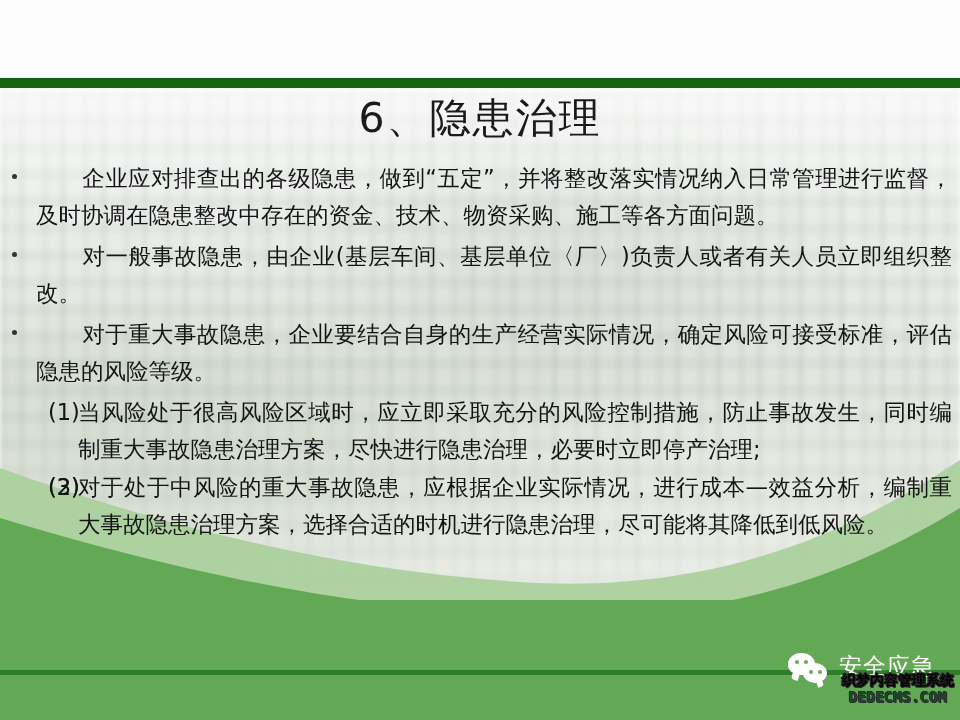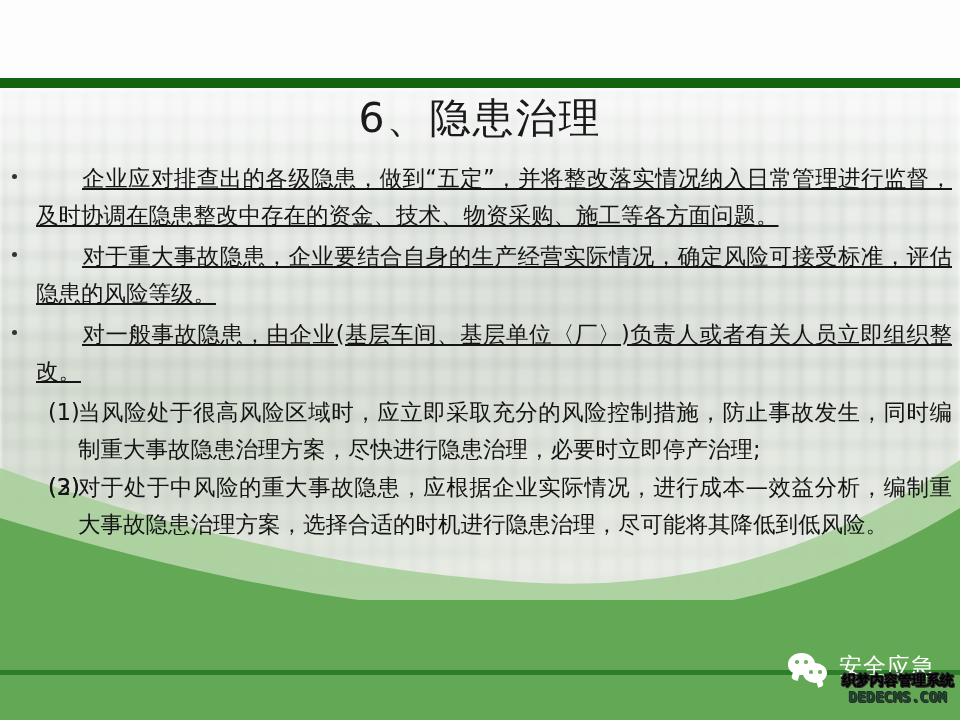--- a/index.html
+++ b/index.html
@@ -107,21 +107,20 @@
   .bullet-para {
     position: relative;
     padding-left: 28px;
     margin: 0 0 4px 0;
     font-size: 22.5px;
     line-height: 37px;
     color: #141414;
     text-align: justify;
     text-justify: inter-ideograph;
     font-family: "DejaVu Sans", "Liberation Sans", sans-serif;
-    text-decoration: underline;
   }
   .bullet-para .dot {
     position: absolute;
     left: 4px;
     top: 14px;
     width: 5px; height: 5px;
     border-radius: 50%;
     background: #333333;
   }
   .bullet-para .ind {
@@ -278,26 +277,26 @@
 
     <div class="body-block">
 
       <p class="bullet-para">
         <span class="dot"></span>
         <span class="ind"></span><span>企业应对排查出的各级隐患，做到“五定”，并将整改落实情况纳入日常管理进行监督，及时协调在隐患整改中存在的资金、技术、物资采购、施工等各方面问题。</span>
       </p>
 
       <p class="bullet-para">
         <span class="dot"></span>
-        <span class="ind"></span><span>对于重大事故隐患，企业要结合自身的生产经营实际情况，确定风险可接受标准，评估隐患的风险等级。</span>
+        <span class="ind"></span><span>对一般事故隐患，由企业(基层车间、基层单位〈厂〉)负责人或者有关人员立即组织整改。</span>
       </p>
 
       <p class="bullet-para">
         <span class="dot"></span>
-        <span class="ind"></span><span>对一般事故隐患，由企业(基层车间、基层单位〈厂〉)负责人或者有关人员立即组织整改。</span>
+        <span class="ind"></span><span>对于重大事故隐患，企业要结合自身的生产经营实际情况，确定风险可接受标准，评估隐患的风险等级。</span>
       </p>
 
 
       <ul class="num-list">
         <li class="num-item">
           <span class="num">(1)</span><span>当风险处于很高风险区域时，应立即采取充分的风险控制措施，防止事故发生，同时编制重大事故隐患治理方案，尽快进行隐患治理，必要时立即停产治理;</span>
         </li>
         <li class="num-item">
           <span class="num">(2)</span>
         </li>

